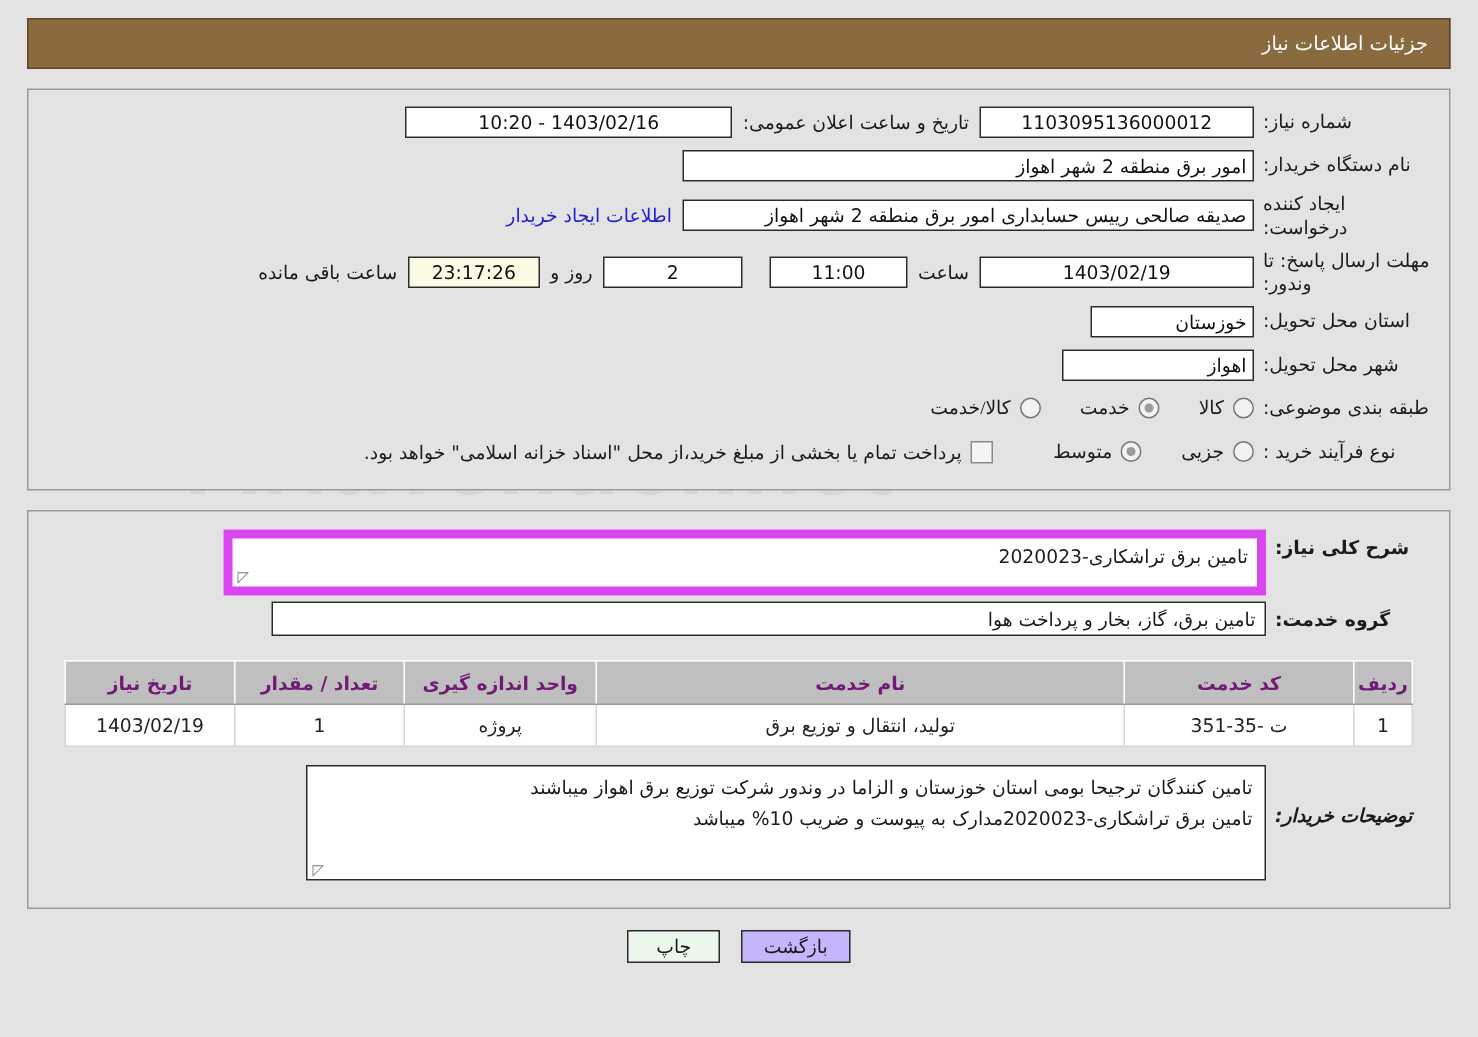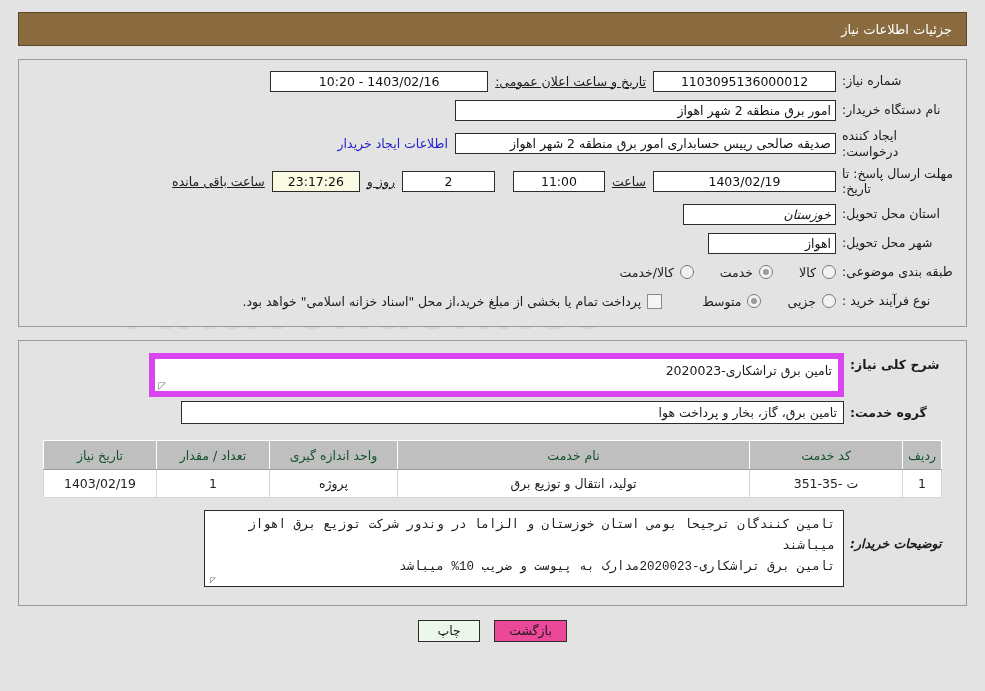--- a/index.html
+++ b/index.html
@@ -134,30 +134,29 @@
   .fld.right { text-align: right; }
   .fld.yellow { background: #fbfbe4; }
 
   .w-need-no  { width: 183px; }
   .w-org      { width: 381px; }
   .w-creator  { width: 381px; }
   .w-date     { width: 183px; }
   .w-time     { width: 92px; }
   .w-days     { width: 93px; }
   .w-remain   { width: 88px; }
-  .w-prov     { width: 153px; font-style: italic; }
+  .w-prov     { width: 109px; }
   .w-city     { width: 128px; }
   .w-ann      { width: 218px; }
 
   .inline-txt {
     font-size: 12.5px;
     padding: 0 7px;
     white-space: nowrap;
     color: #1b1b1b;
-    text-decoration: underline;
   }
   .link {
     color: #2222cc;
     font-size: 12.5px;
     padding: 0 7px;
     white-space: nowrap;
     cursor: pointer;
   }
 
   
@@ -179,21 +178,21 @@
     flex: 0 0 auto;
   }
   .radio.checked::after {
     content: "";
     position: absolute;
     top: 3px; left: 3px;
     width: 6px; height: 6px;
     border-radius: 50%;
     background: #9a9a9a;
   }
-  .radio-label { font-size: 12.5px; }
+  .radio-label { font-size: 12.5px; font-family: Liberation Serif, serif; }
 
   .cbx {
     width: 13px; height: 13px;
     border: 1px solid #8a8a8a;
     background: #f4f4f4;
     display: inline-block;
     margin-left: 6px;
     flex: 0 0 auto;
   }
   .note-txt {
@@ -266,23 +265,23 @@
   .tbl-wrap { margin: 16px 12px 0 12px; }
   table.items {
     width: 100%;
     border-collapse: collapse;
     font-size: 12.5px;
   }
   table.items th {
     background: #bfbfbf;
     border: 1px solid #ffffff;
     border-bottom: 1px solid #9a9a9a;
-    font-weight: normal;
+    font-weight: bold;
     height: 26px;
-    color: #14532d;
+    color: #701a75;
     text-align: center;
   }
   table.items td {
     background: #ffffff;
     border: 1px solid #d6d6d6;
     height: 25px;
     text-align: center;
     color: #222;
   }
   .col-radif { width: 36px; }
@@ -309,21 +308,20 @@
     border: 1px solid #2b2b2b;
     width: 640px;
     height: 77px;
     font-size: 12.5px;
     padding: 4px 8px;
     box-sizing: border-box;
     text-align: right;
     position: relative;
     line-height: 1.65;
     overflow: hidden;
-    font-family: Liberation Mono, monospace;
   }
 
   
   .btn-bar {
     display: flex;
     justify-content: center;
     align-items: center;
     gap: 14px;
     margin-top: 14px;
   }
@@ -332,21 +330,21 @@
     height: 22px;
     line-height: 20px;
     min-width: 62px;
     padding: 0 14px;
     font-size: 12.5px;
     text-align: center;
     box-sizing: border-box;
     cursor: pointer;
   }
   .btn.print { background: #eaf7ea; }
-  .btn.back  { background: #ec4899; }
+  .btn.back  { background: #c4b5fd; }
 </style>
 </head>
 <body>
 
 <div class="watermark">
   <div class="wm-shield"></div>
   <div class="wm-v"></div>
   <div class="wm-text">AriaTender.net</div>
 </div>
 
@@ -372,21 +370,21 @@
 
     <div class="row">
       <span class="lbl">ایجاد کننده درخواست:</span>
       <div class="fld w-creator right">صدیقه صالحی رییس حسابداری امور برق منطقه 2 شهر اهواز</div>
       <span class="link">اطلاعات ایجاد خریدار</span>
     </div>
 
     <div class="row">
       <span class="lbl two-line">
         <span>مهلت ارسال پاسخ: تا</span><br>
-        <span>تاریخ:</span>
+        <span>وندور:</span>
       </span>
       <div class="fld w-date">1403/02/19</div>
       <span class="inline-txt">ساعت</span>
       <div class="fld w-time">11:00</div>
       <div class="fld w-days" style="margin-right:18px">2</div>
       <span class="inline-txt">روز و</span>
       <div class="fld w-remain yellow">23:17:26</div>
       <span class="inline-txt">ساعت باقی مانده</span>
     </div>
 

